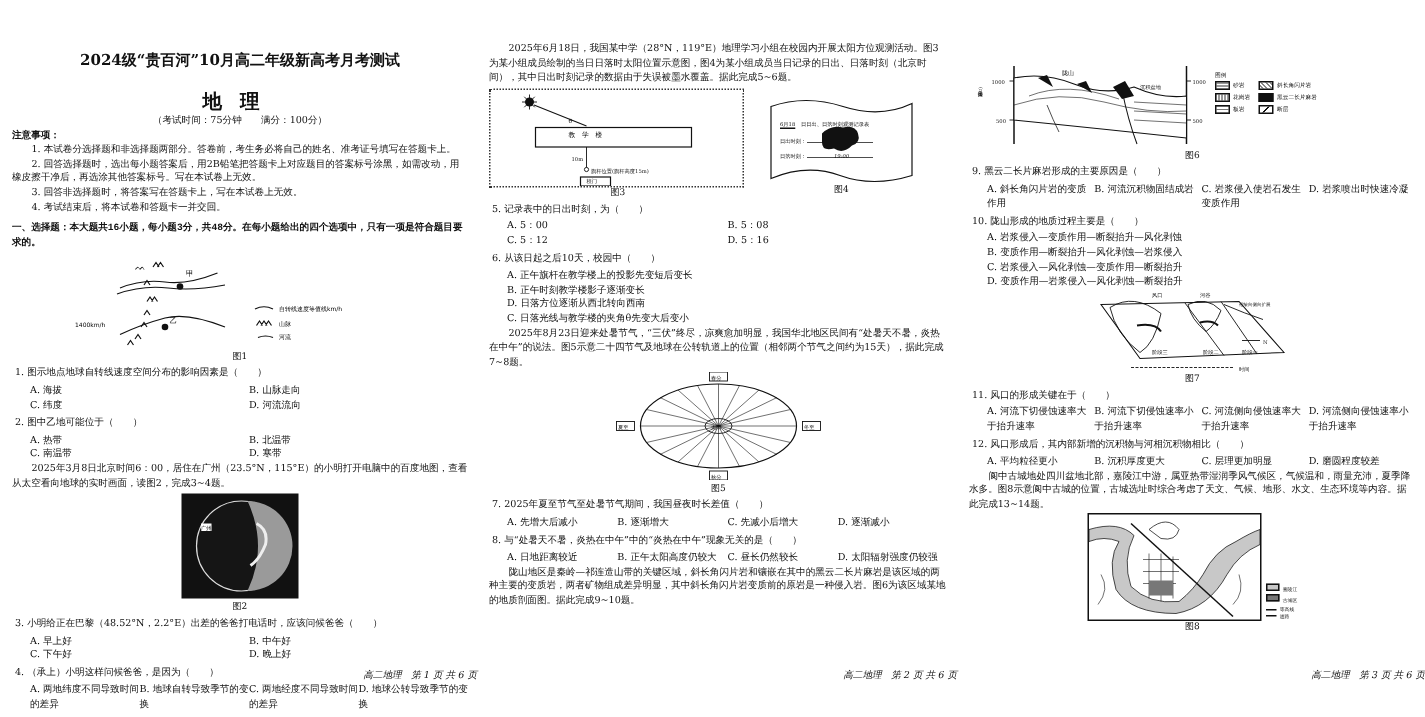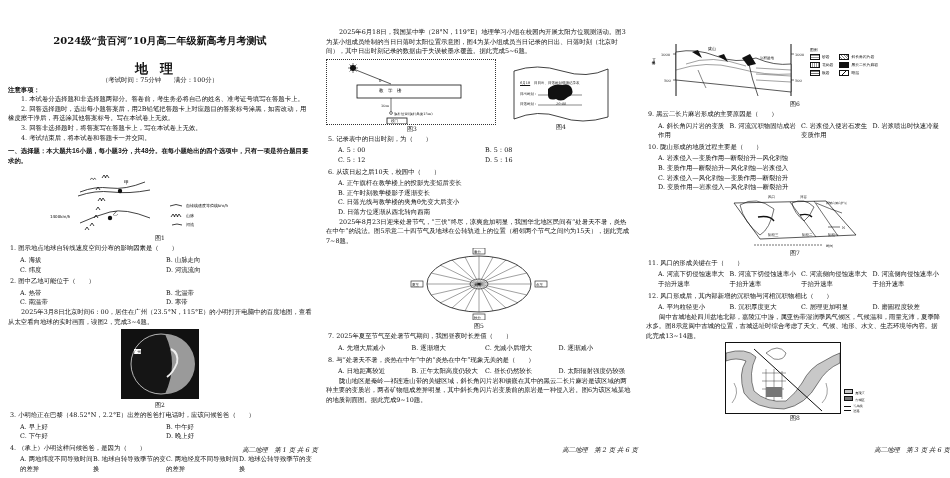--- a/index.html
+++ b/index.html
@@ -160,22 +160,22 @@
   <div class="opts4">
     <span>A. 5：00</span>
     <span>B. 5：08</span>
     <span>C. 5：12</span>
     <span>D. 5：16</span>
   </div>
   <p class="q">6. 从该日起之后10天，校园中（　　）</p>
   <div class="opts1">
     <div>A. 正午旗杆在教学楼上的投影先变短后变长</div>
     <div>B. 正午时刻教学楼影子逐渐变长</div>
+    <div>D. 日落方位逐渐从西北转向西南</div>
     <div>C. 日落光线与教学楼的夹角θ先变大后变小</div>
-    <div>D. 日落方位逐渐从西北转向西南</div>
   </div>
   <p class="para ind">2025年8月23日迎来处暑节气，“三伏”终尽，凉爽愈加明显，我国华北地区民间有“处暑天不暑，炎热在中午”的说法。图5示意二十四节气及地球在公转轨道上的位置（相邻两个节气之间约为15天），据此完成7~8题。</p>
 
   <div class="fig" style="width:140px;height:72px;">
     <svg width="140" height="72" viewBox="0 0 140 72">
       <ellipse cx="70" cy="36" rx="52" ry="28" fill="none" stroke="#111" stroke-width="0.8"></ellipse>
       <ellipse cx="70" cy="36" rx="9" ry="5" fill="#fff" stroke="#111" stroke-width="0.6"></ellipse>
       <g stroke="#111" stroke-width="0.4">
         <line x1="70" y1="36" x2="70" y2="8"></line>
           <line x1="70" y1="36" x2="70" y2="64"></line>

